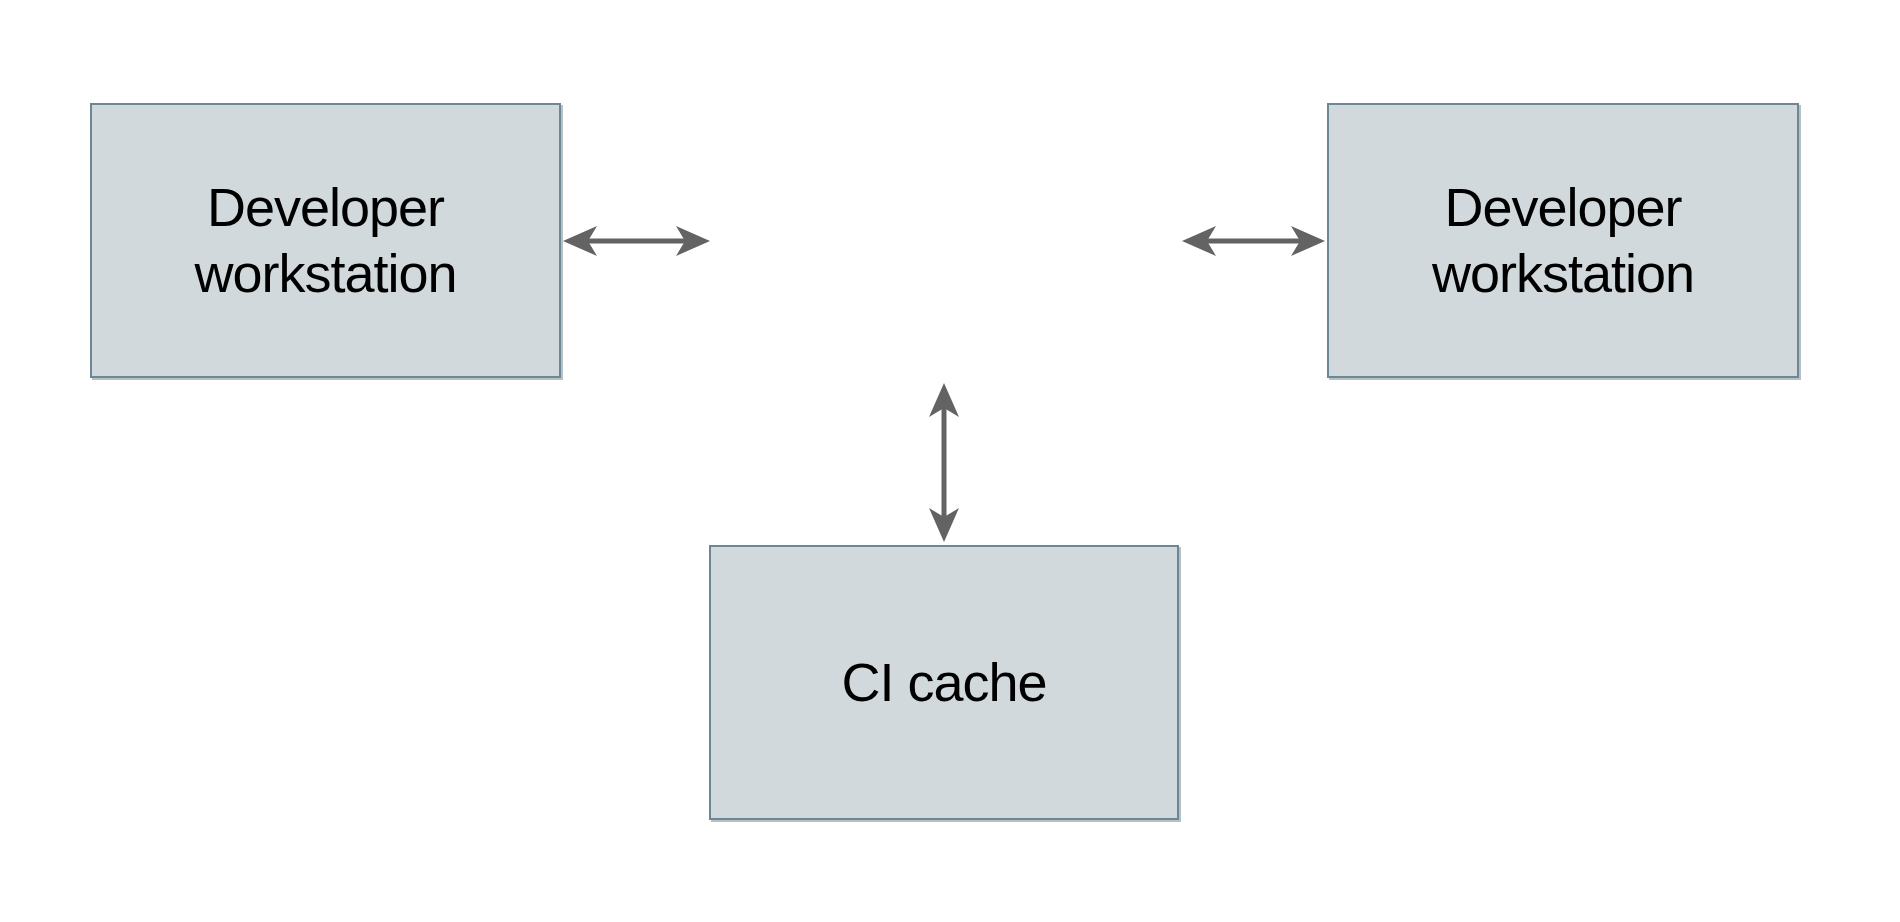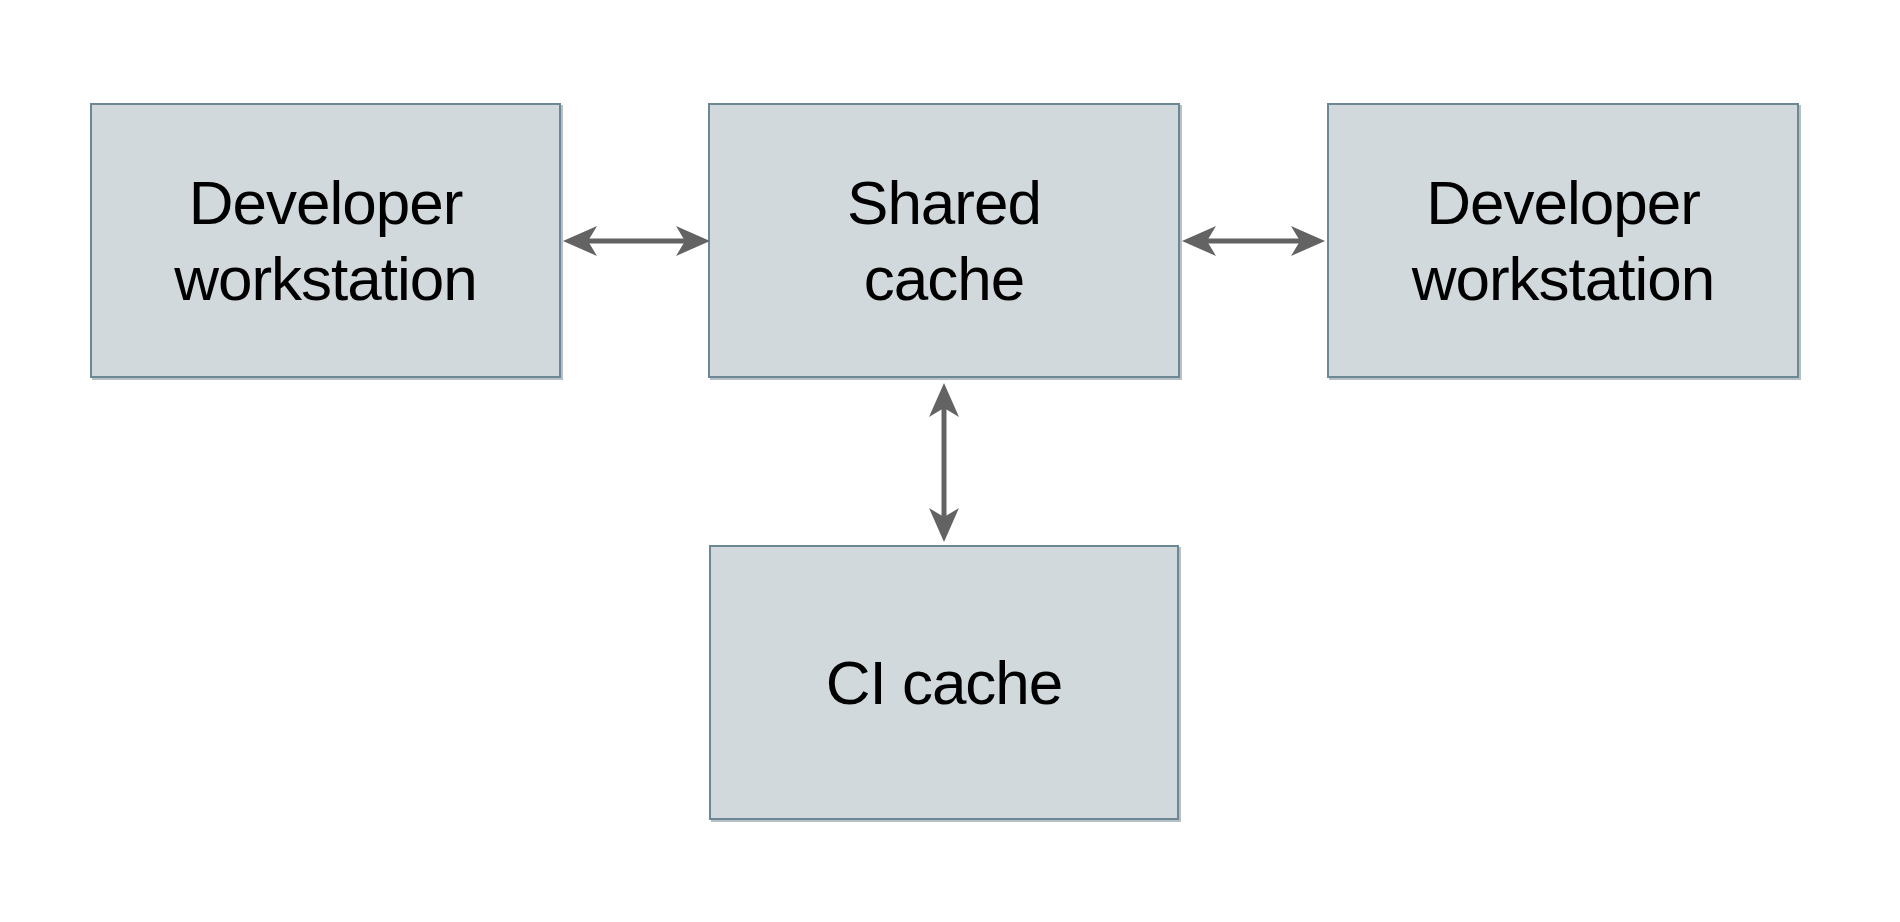--- a/index.html
+++ b/index.html
@@ -20,21 +20,21 @@
     box-sizing: border-box;
     background: #d2d9dc;
     border: 2px solid #6d8794;
     box-shadow: 2px 2px 0 rgba(93, 115, 127, 0.45);
     display: flex;
     flex-direction: column;
     align-items: center;
     justify-content: center;
     text-align: left;
     color: #000000;
-    font-size: 62px;
+    font-size: 54px;
     line-height: 1.22;
     letter-spacing: -1px;
   }
   #node-dev-left   { left: 90px;   top: 103px; width: 471px; height: 275px; }
   #node-shared     { left: 708px;  top: 103px; width: 472px; height: 275px; }
   #node-dev-right  { left: 1327px; top: 103px; width: 472px; height: 275px; }
   #node-ci-server  { left: 709px;  top: 545px; width: 470px; height: 275px; }
   #arrow-layer {
     position: absolute;
     left: 0; top: 0;
@@ -54,24 +54,20 @@
 </head>
 <body>
 
 <div id="canvas">
 
   <div class="node" id="node-dev-left">
     <span>Developer</span>
     <span>workstation</span>
   </div>
 
-  <div class="node" id="node-shared">
-    <span>Shared</span>
-    <span>cache</span>
-  </div>
 
   <div class="node" id="node-dev-right">
     <span>Developer</span>
     <span>workstation</span>
   </div>
 
   <div class="node" id="node-ci-server">
     <span>CI cache</span>
   </div>
 

